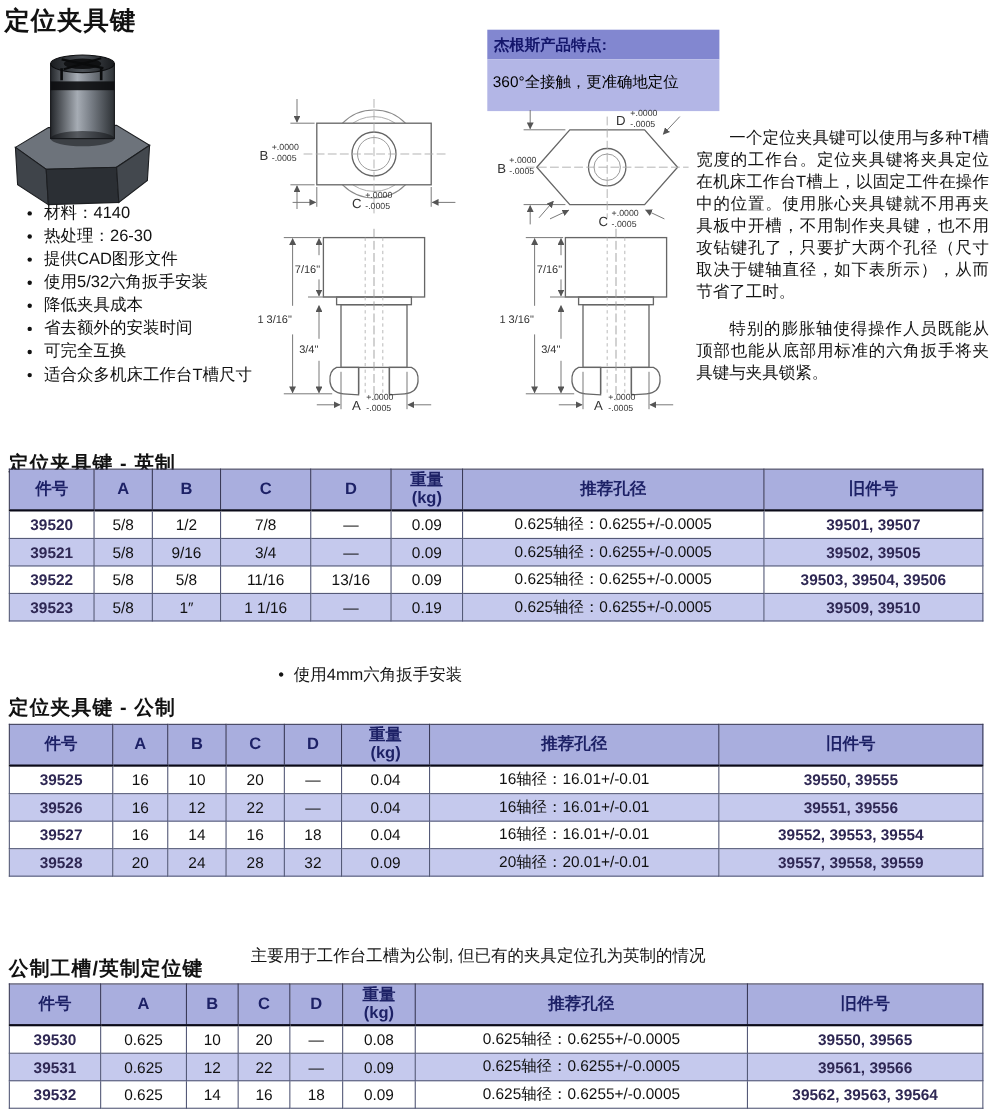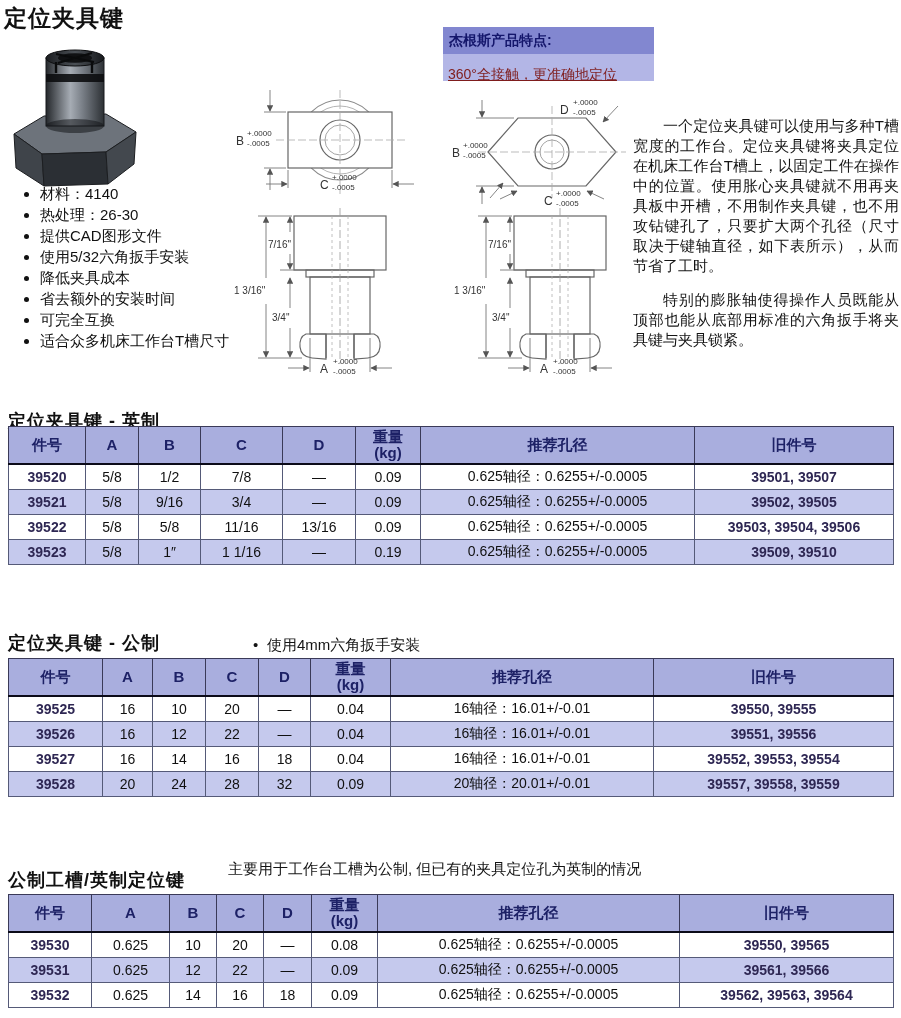--- a/index.html
+++ b/index.html
@@ -11,22 +11,22 @@
 
   
   .bullets{left:16px;top:183px;width:232px;margin:0;padding:0 0 0 24px;
            font-size:15px;line-height:21px;list-style:disc;}
   .bullets li{margin:0;}
 
   
   .featurebox{left:443px;top:27px;width:211px;}
   .fb-head{background:#8287d0;color:#14166b;font-weight:bold;font-size:14px;
            padding:5px 6px 4px;height:27px;box-sizing:border-box;}
-  .fb-body{background:#b3b6e6;color:#7f1d1d;font-size:14px;
-           padding:12px 5px;height:27px;box-sizing:border-box;text-decoration:underline;}
+  .fb-body{background:#b3b6e6;color:#000000;font-size:14px;
+           padding:12px 5px;height:47px;box-sizing:border-box;}
 
   
   .desc{left:633px;top:116px;width:266px;font-size:15px;line-height:20px;
         text-align:justify;color:#141414;}
   .desc p{margin:0 0 14px 0;text-indent:2em;}
 
   
   .sec-title{font-size:18px;font-weight:bold;letter-spacing:1px;margin-top:13px;}
   .sec-note{font-size:15px;color:#141414;}
   .note-dot{display:inline-block;width:14px;font-size:15px;}
@@ -313,21 +313,21 @@
           <td>1 1/16</td>
           <td>—</td>
           <td>0.19</td>
           <td>0.625轴径：0.6255+/-0.0005</td>
           <td class="pn">39509, 39510</td>
         </tr>
       </tbody>
   </table>
 
   <div class="abs sec-title" style="left:8px;top:618px;">定位夹具键 - 公制</div>
-  <div class="abs sec-note" style="left:253px;top:604px;margin-top:32px;">
+  <div class="abs sec-note" style="left:253px;top:604px;">
     <span class="note-dot">•</span><span>使用4mm六角扳手安装</span>
   </div>
   <table class="data" style="top:658px;">
     <colgroup>
       <col style="width:94px">
         <col style="width:50px">
         <col style="width:53px">
         <col style="width:53px">
       <col style="width:52px">
         <col style="width:80px">

